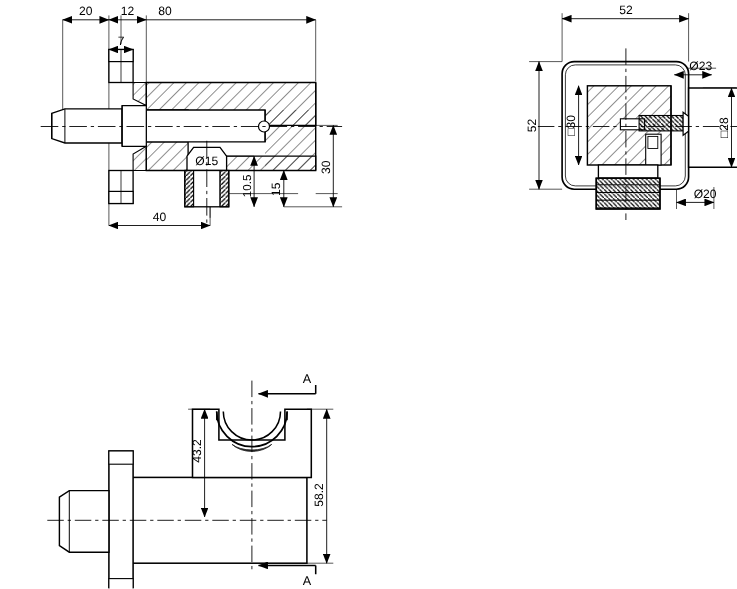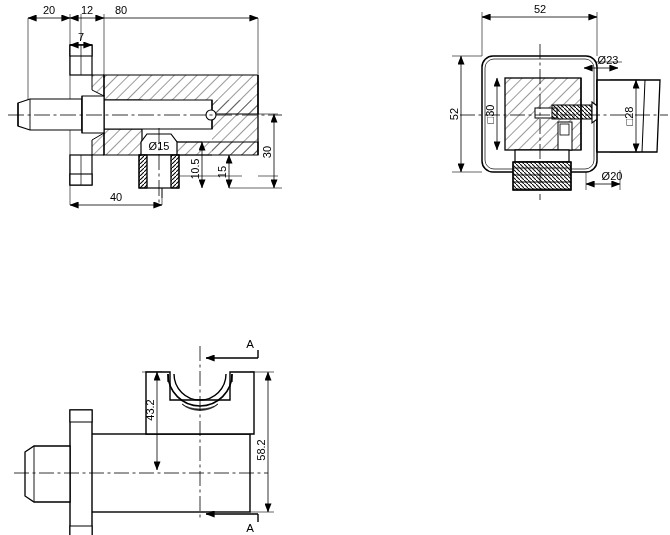--- a/index.html
+++ b/index.html
@@ -1,18 +1,18 @@
 <!DOCTYPE html>
 <html><head>
 <meta charset="utf-8">
 <style>
   html,body{margin:0;padding:0;background:#ffffff;}
   body{width:670px;height:535px;position:relative;overflow:hidden;
        font-family:"Liberation Sans", sans-serif;}
-  #canvas-wrap{position:absolute;left:0;top:0;width:543px;height:535px;}
+  #canvas-wrap{position:absolute;left:0;top:0;width:543px;height:535px;padding-left:29px;}
   svg{display:block;}
   .dimtext{font-family:"Liberation Sans", sans-serif;font-size:11px;fill:#000;}
   .dimtext-sm{font-family:"Liberation Sans", sans-serif;font-size:10.5px;fill:#000;}
   .secmark{font-family:"Liberation Sans", sans-serif;font-size:11.5px;fill:#000;}
 </style>
 </head>
 <body>
 
 <div id="canvas-wrap">
 <svg width="670" height="535" viewBox="0 0 670 535" xmlns="http://www.w3.org/2000/svg">

